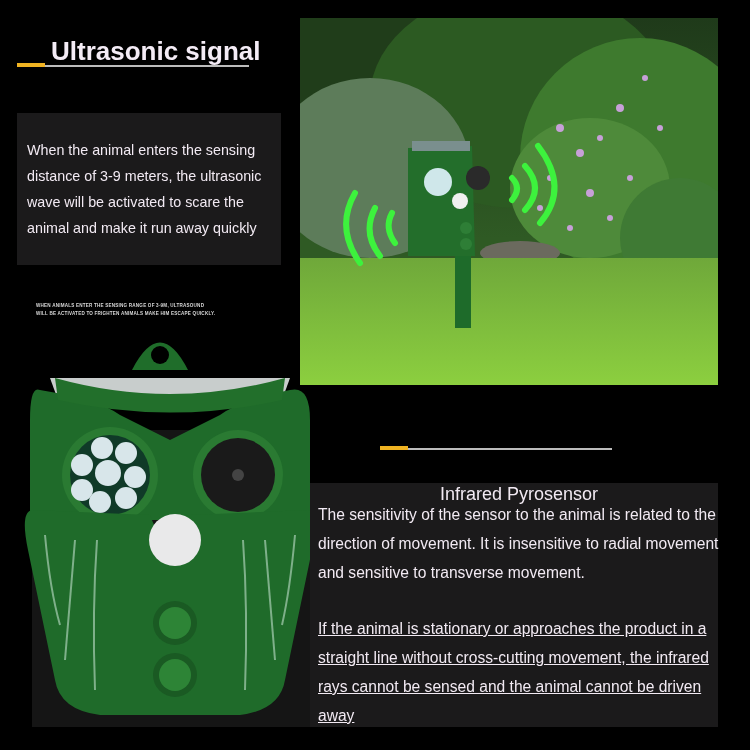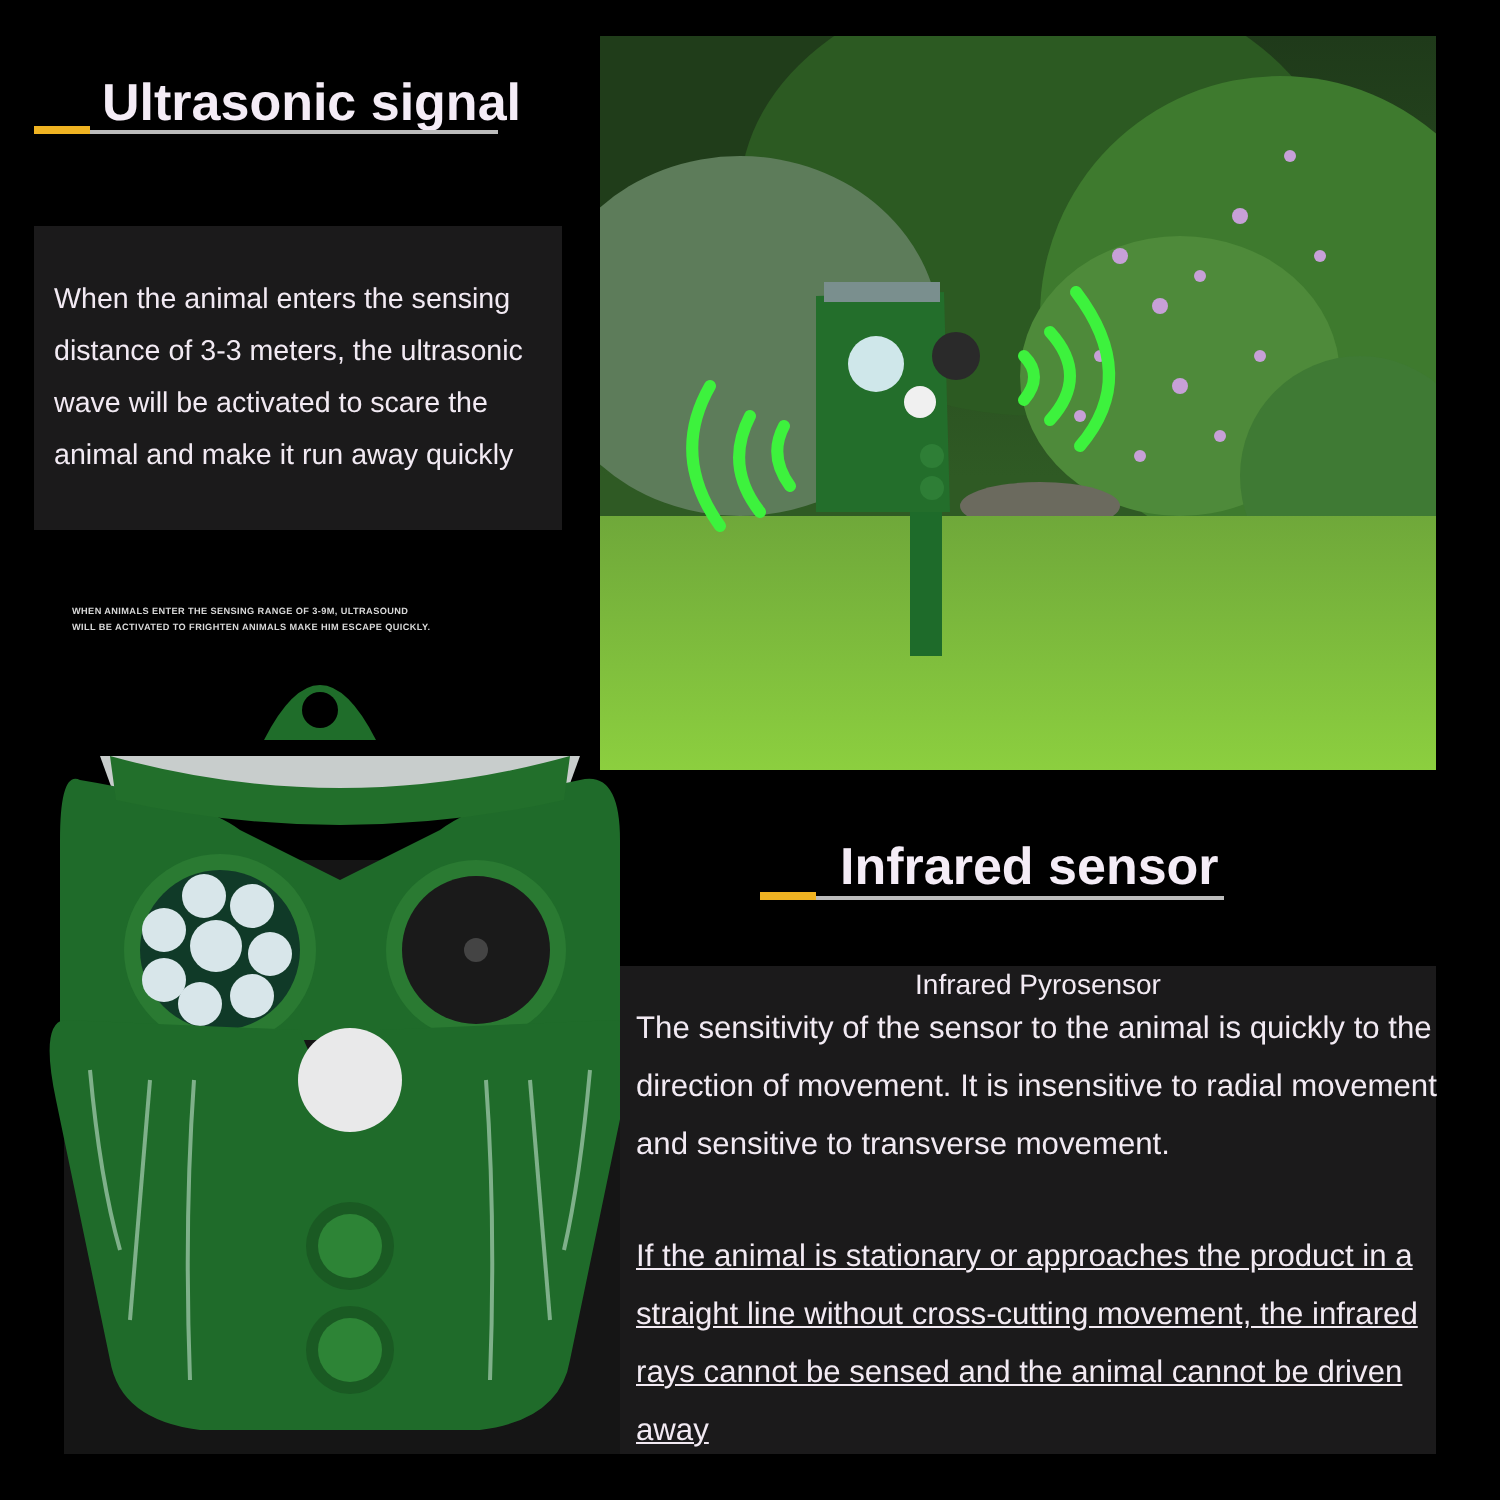--- a/index.html
+++ b/index.html
@@ -20,42 +20,42 @@
   #h2 { left:370px; top:400px; width:280px; height:60px; }
   #h2 .txt { left:50px; top:18px; }
   #h2 .rule { left:10px; top:48px; width:232px; }
   #h2 .accent { left:10px; top:46px; width:28px; }
 
   .textbox { position:absolute; background:#1b1a1b; }
   #box1 { left:17px; top:113px; width:264px; height:152px; }
   #box1 p { margin:0; position:absolute; left:10px; top:24px; width:250px; font-size:14.3px; line-height:26px; color:#f2eaf3; }
 
   #box2 { left:310px; top:483px; width:408px; height:244px; }
-  #box2 .sub { position:absolute; left:0; width:418px; top:1px; text-align:center; font-size:14px; color:#f2eaf3; }
+  #box2 .sub { position:absolute; left:0; width:418px; top:1px; text-align:center; font-size:18px; color:#f2eaf3; }
   #box2 p { margin:0; position:absolute; left:8px; width:405px; font-size:15.6px; line-height:29px; color:#f2eaf3; }
   #box2 .p1 { top:17px; }
   #box2 .p2 { top:131px;text-decoration:underline; }
 
   #tiny { position:absolute; left:36px; top:302px; width:180px; font-size:4.6px; line-height:8px; color:#d8d8d8; letter-spacing:0.2px; font-weight:bold; }
 
   #photo { position:absolute; left:300px; top:18px; width:418px; height:367px; overflow:hidden; }
   #product-panel { position:absolute; left:32px; top:430px; width:278px; height:297px; background:#151515; }
   #product { position:absolute; left:20px; top:330px; width:300px; height:410px; }
 </style>
 </head>
 <body>
 
 <div id="h1" class="heading">
   <span class="txt">Ultrasonic signal</span>
   <div class="rule"></div>
   <div class="accent"></div>
 </div>
 
 <div id="box1" class="textbox">
-  <p>When the animal enters the sensing distance of 3-3 meters, the ultrasonic wave will be activated to scare the animal and make it run away quickly</p>
+  <p>When the animal enters the sensing distance of 3-9 meters, the ultrasonic wave will be activated to scare the animal and make it run away quickly</p>
 </div>
 
 <div id="photo">
   <svg width="418" height="367" viewBox="0 0 418 367">
     <defs>
       <linearGradient id="sky" x1="0" y1="0" x2="0" y2="1">
         <stop offset="0" stop-color="#1f3a1a"></stop>
         <stop offset="0.6" stop-color="#2f5a24"></stop>
       </linearGradient>
       <linearGradient id="lawn" x1="0" y1="0" x2="0" y2="1">
@@ -152,22 +152,21 @@
     <circle cx="155" cy="210" r="26" fill="#e9e9ea"></circle>
 
     <circle cx="155" cy="293" r="22" fill="#1a5a23"></circle>
     <circle cx="155" cy="293" r="16" fill="#2d8436"></circle>
     <circle cx="155" cy="345" r="22" fill="#1a5a23"></circle>
     <circle cx="155" cy="345" r="16" fill="#2d8436"></circle>
   </svg>
 </div>
 
 <div id="h2" class="heading">
-  <span class="txt">Infrared sensor</span>
   <div class="rule"></div>
   <div class="accent"></div>
 </div>
 
 <div id="box2" class="textbox">
   <div class="sub">Infrared Pyrosensor</div>
-  <p class="p1">The sensitivity of the sensor to the animal is quickly to the direction of movement. It is insensitive to radial movement and sensitive to transverse movement.</p>
+  <p class="p1">The sensitivity of the sensor to the animal is related to the direction of movement. It is insensitive to radial movement and sensitive to transverse movement.</p>
   <p class="p2">If the animal is stationary or approaches the product in a straight line without cross-cutting movement, the infrared rays cannot be sensed and the animal cannot be driven away</p>
 </div>
 
 </body></html>

